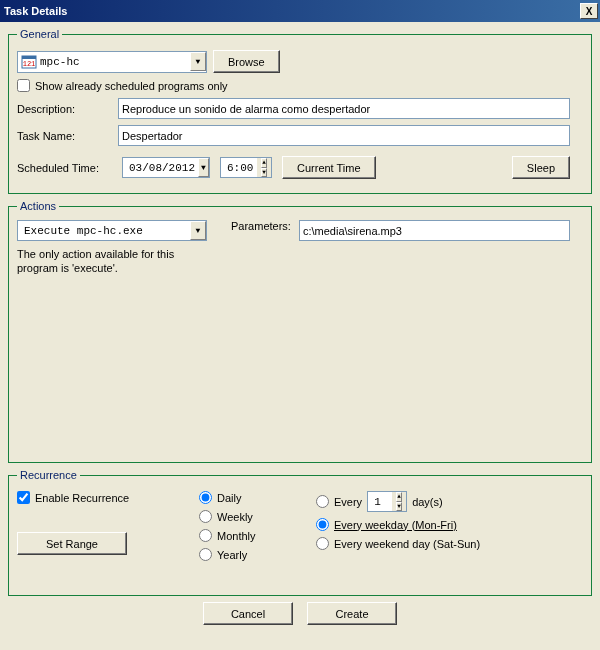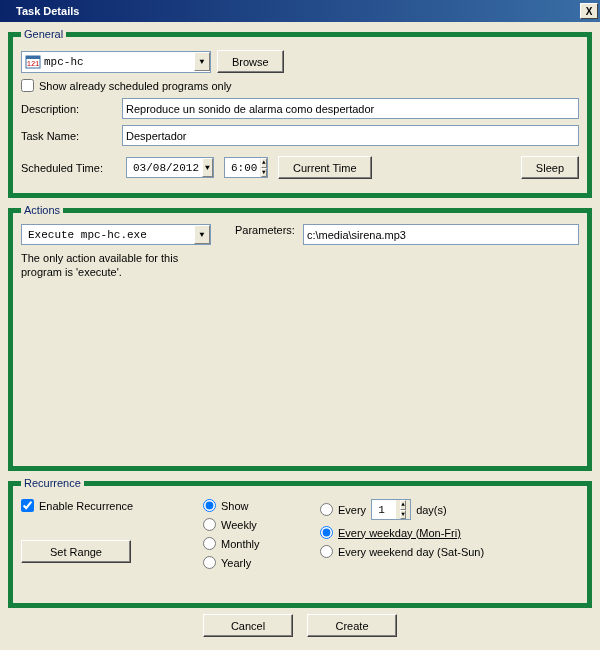--- a/index.html
+++ b/index.html
@@ -13,37 +13,37 @@
     height: 650px;
     overflow: hidden;
   }
   .titlebar {
     background: linear-gradient(to bottom, #0a246a 0%, #3a6ea5 50%, #0a246a 100%);
     background: linear-gradient(to right, #0a246a, #3a6ea5);
     height: 22px;
     display: flex;
     align-items: center;
     justify-content: space-between;
-    padding: 0 2px 0 16px;
+    padding: 0 2px 0 4px;
     color: #fff;
   }
   .titlebar .title { font-weight: bold; font-size: 11px; }
   .titlebar .close {
     width: 18px; height: 16px;
     background: #ece9d8;
     border: 1px solid #fff;
     border-right-color:#404040; border-bottom-color:#404040;
     display:flex; align-items:center; justify-content:center;
     color:#000; font-weight:bold; font-size:10px; cursor:default;
   }
   .content { padding: 6px 8px 8px 8px; }
   fieldset {
-    border: 5px solid #15803d;
+    border: 1px solid #15803d;
     border-radius: 0;
-    padding: 8px 8px 10px 8px;
+    padding: 8px 21px 10px 8px;
     margin: 0 0 6px 0;
     background: #ece9d8;
     position: relative;
   }
   legend {
     font-size: 11px;
     color: #0a246a;
     padding: 0 3px;
   }
   .row { display:flex; align-items:center; margin-bottom:6px; gap:6px; }
@@ -91,21 +91,21 @@
   .program-combo { width:190px; height:22px; }
   .icon-box {
     width:16px; height:16px; margin-right:3px;
     display:inline-flex; align-items:center; justify-content:center;
     font-size:9px;
   }
   .task-name-input { flex:1; }
   .desc-input { flex:1; height:36px; }
   .sched-row { gap:10px; }
   .date-combo { width:88px; display:flex; }
-  .time-spin { width:44px; display:flex; }
+  .time-spin { width:52px; display:flex; }
   .actions-body { display:flex; gap:14px; min-height:232px; }
   .actions-left { width:200px; }
   .action-combo { width:190px; }
   .action-note { margin-top:6px; line-height:1.3; width: 180px;}
   .actions-right { flex:1; display:flex; gap:8px; align-items:flex-start; }
   .param-input { flex:1; }
   .rec-body { display:flex; gap:22px; align-items:flex-start; min-height:96px; }
   .rec-col1 { width:160px; padding-top:2px; }
   .rec-col1 .checkbox { margin-bottom: 28px; }
   .set-range { width:110px; }
@@ -222,21 +222,21 @@
         <label class="checkbox">
           <input type="checkbox" checked="" style="">
           <span>Enable Recurrence</span>
         </label>
         <button class="winbtn set-range">Set Range</button>
       </div>
 
       <div class="rec-col2 radiolist">
         <label>
             <input type="radio" name="freq" checked="" style="">
-            <span>Show</span>
+            <span>Daily</span>
           </label>
         <label>
             <input type="radio" name="freq" style="">
             <span>Weekly</span>
           </label>
         <label>
             <input type="radio" name="freq" style="">
             <span>Monthly</span>
           </label>
         <label>

